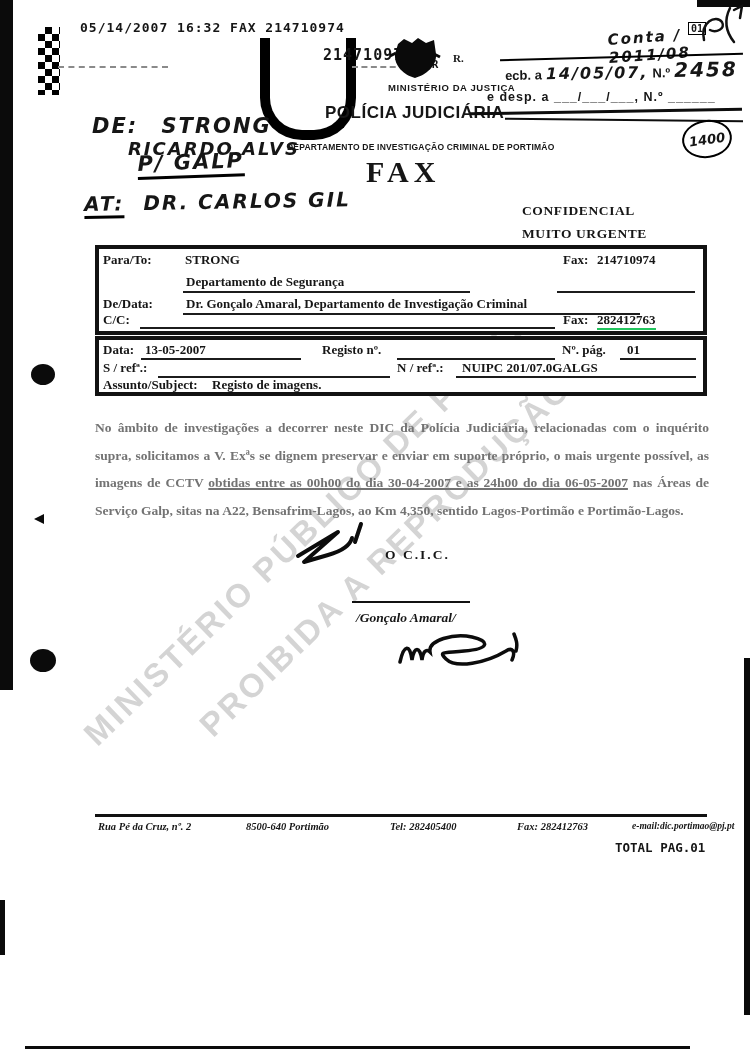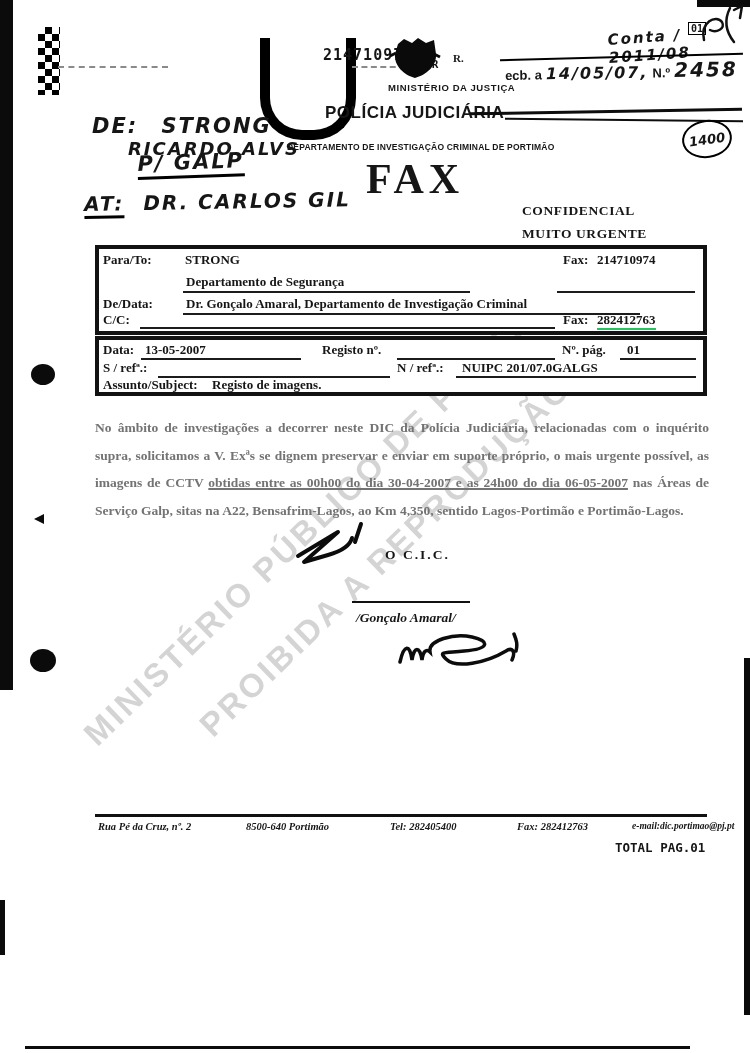--- a/index.html
+++ b/index.html
@@ -20,21 +20,21 @@
   .faxline{font-family:"DejaVu Sans Mono",monospace;font-weight:700;font-size:13px;letter-spacing:1px;}
   .station{font-family:"DejaVu Sans Mono",monospace;font-weight:700;font-size:11px;margin-top:36px;}
   .pagebox{font-family:"DejaVu Sans Mono",monospace;font-weight:700;font-size:10px;
            border:1.5px solid #000;padding:0 2px;}
   
   .lh-num{font-family:"DejaVu Sans Mono",monospace;font-weight:700;font-size:15px;letter-spacing:1px;}
   .rlabel{font-size:11px;font-weight:700;}
   .ministry{font-family:"Liberation Sans",sans-serif;font-weight:800;font-size:9.5px;letter-spacing:.6px;}
   .police{font-family:"Liberation Sans",sans-serif;font-weight:800;font-size:17px;letter-spacing:.5px;}
   .dept{font-family:"Liberation Sans",sans-serif;font-weight:800;font-size:8.5px;letter-spacing:.2px;}
-  .faxtitle{font-weight:900;font-size:42px;letter-spacing:5px;}
+  .faxtitle{font-weight:900;font-size:30px;letter-spacing:5px;}
   .conf{font-weight:800;font-size:13.5px;letter-spacing:.6px;}
   
   .hand{font-family:"DejaVu Sans",sans-serif;font-style:italic;font-weight:700;letter-spacing:2px;
         transform-origin:left top;}
   .stampb{font-family:"Liberation Sans",sans-serif;font-weight:800;}
   .circle-stamp{width:46px;height:34px;border:2.5px solid #000;border-radius:50%;
                 display:flex;align-items:center;justify-content:center;transform:rotate(-8deg);}
   .strike{background:#0d0d0d;height:3px;}
   
   .fbox{border:4px solid #121212;background:#fff;}
@@ -73,20 +73,21 @@
   <div class="abs tri-left" style="left:34px;top:514px;"></div>
   <div class="abs paperclip" style="left:260px;top:38px;"></div>
   <div class="abs dashes" style="left:58px;top:66px;width:110px;"></div>
   <div class="abs dashes" style="left:352px;top:66px;width:72px;"></div>
 
   <div class="abs wm" style="left:20px;top:456px;width:680px;height:148px;">
     <div>MINISTÉRIO PÚBLICO DE PORTIMÃO</div>
     <div>PROIBIDA A REPRODUÇÃO</div>
   </div>
 
+  <div class="abs faxline" style="left:80px;top:20px;">05/14/2007 16:32  FAX 214710974</div>
   <div class="abs station" style="left:412px;top:22px;">▲STR</div>
   <div class="abs pagebox" style="left:688px;top:22px;">01</div>
   <svg class="abs" style="left:690px;top:2px;" width="58" height="62" viewBox="0 0 58 62">
     <path d="M14 38 C10 20 26 12 32 20 C36 27 26 31 20 28 M40 6 C34 18 36 30 44 40 M44 8 L52 4 L50 16" fill="none" stroke="#111" stroke-width="2.5" stroke-linecap="round"></path>
   </svg>
 
   <div class="abs lh-num" style="left:323px;top:46px;">214710974</div>
   <svg class="abs" style="left:388px;top:36px;" width="54" height="44" viewBox="0 0 54 44">
     <path d="M10 8 L16 3 L24 7 L30 2 L38 7 L46 4 L48 18 C49 30 38 39 27 42 C16 39 6 30 7 18 Z" fill="#0a0a0a"></path>
     <path d="M2 20 L8 17 M46 18 L52 21" stroke="#0a0a0a" stroke-width="3"></path>
@@ -95,20 +96,21 @@
 
   <div class="abs hand" style="left:607px;top:31px;font-size:15px;transform:rotate(-4deg);">Conta / 2011/08</div>
   <div class="abs" style="left:500px;top:56px;width:243px;height:0;border-top:2.5px solid #000;transform:rotate(-1.5deg);"></div>
   <div class="abs" style="left:505px;top:59px;transform:rotate(-1deg);white-space:nowrap;">
     <span class="stampb" style="font-size:13px;">ecb. a</span>
     <span class="hand" style="font-size:16px;">14/05/07,</span>
     <span class="stampb" style="font-size:13px;">N.º</span>
     <span class="hand" style="font-size:20px;">2458</span>
   </div>
   <div class="abs ministry" style="left:388px;top:82px;">MINISTÉRIO DA JUSTIÇA</div>
+  <div class="abs stampb" style="left:487px;top:90px;font-size:12.5px;letter-spacing:1px;">e desp. a ___/___/___, N.º ______</div>
 
   <div class="abs police" style="left:325px;top:103px;">POLÍCIA JUDICIÁRIA</div>
   <div class="abs strike" style="left:470px;top:110px;width:272px;transform:rotate(-1deg);"></div>
   <div class="abs strike" style="left:505px;top:119px;width:238px;height:2px;transform:rotate(.6deg);"></div>
   <div class="abs circle-stamp" style="left:682px;top:120px;">
     <span class="hand" style="font-size:13px;letter-spacing:0;">1400</span>
   </div>
   <div class="abs dept" style="left:287px;top:142px;">DEPARTAMENTO DE INVESTIGAÇÃO CRIMINAL DE PORTIMÃO</div>
 
   <div class="abs hand" style="left:92px;top:114px;font-size:21px;">

